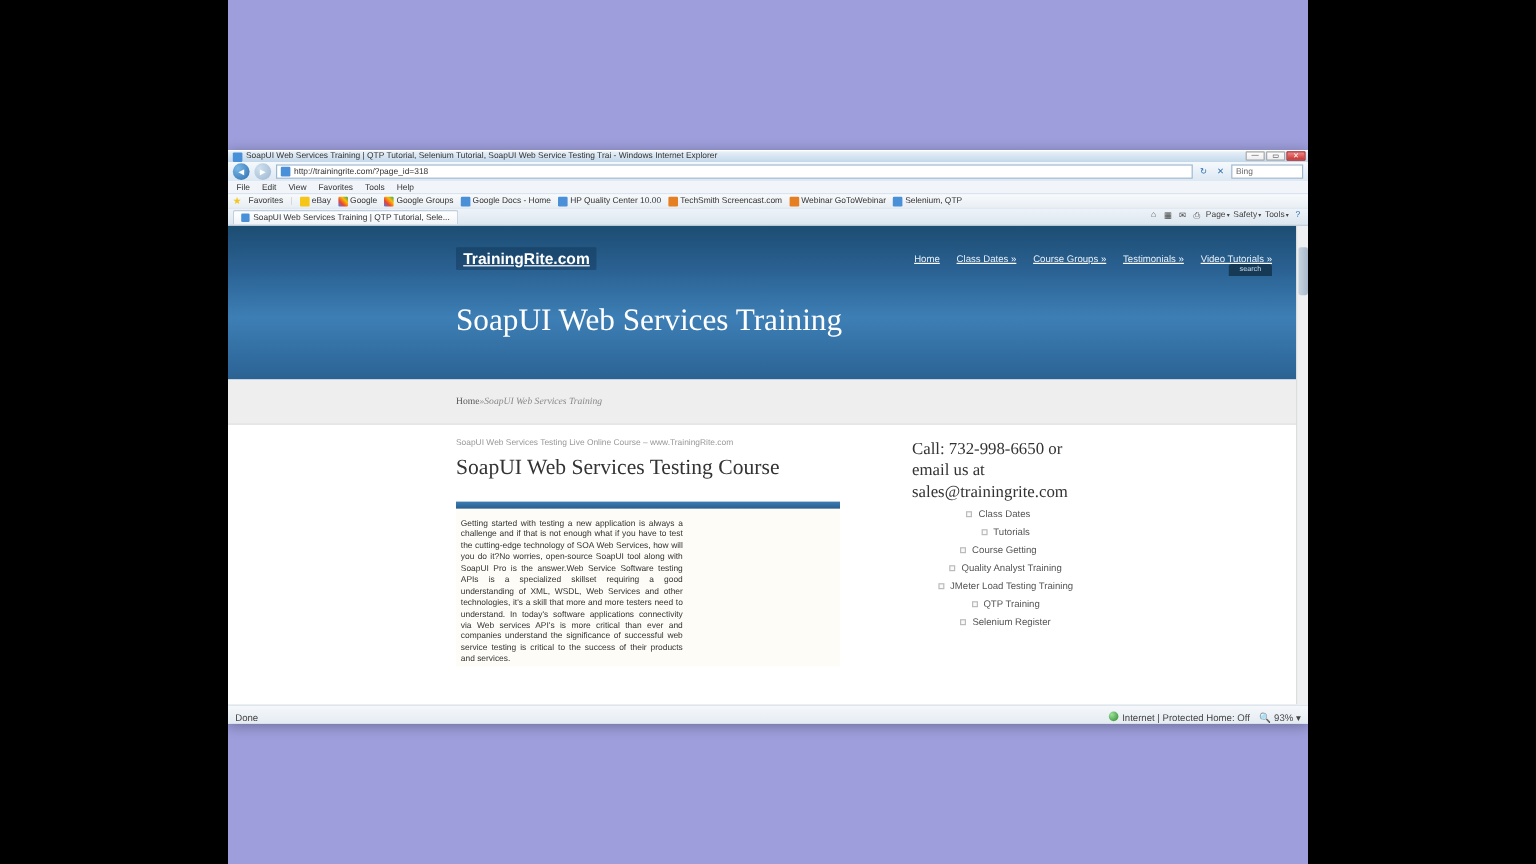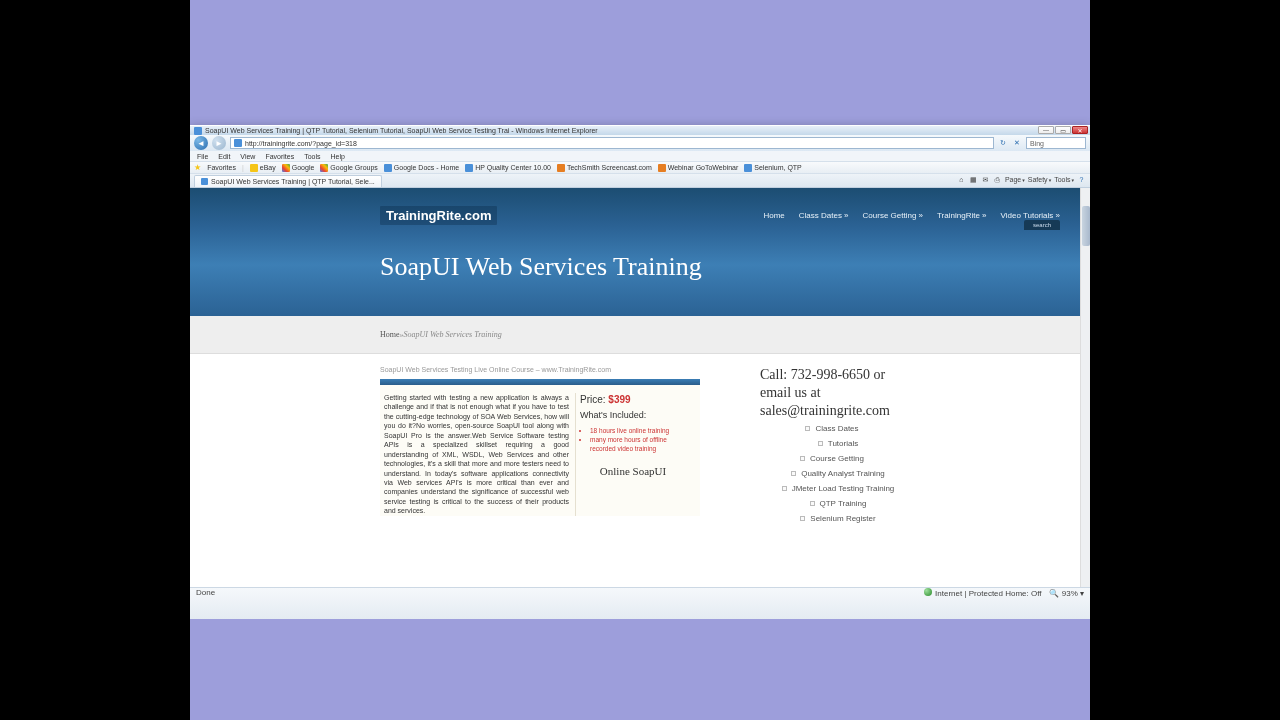--- a/index.html
+++ b/index.html
@@ -44,21 +44,21 @@
 .tabbar .tools .ticon { width: 9px; height: 9px; display:flex; align-items:center; justify-content:center; }
 .tabbar .tools .dd::after { content: "▾"; font-size: 5px; margin-left: 1px; }
 
 
 .viewport { height: 399px; overflow: hidden; position: relative; background: #f2f2f2; }
 .scrollbar { position: absolute; right: 0; top: 0; width: 10px; height: 100%; background: #eef0f2; border-left: 1px solid #ddd; }
 .scrollbar .thumb { position: absolute; left: 1px; top: 18px; width: 8px; height: 40px; background: linear-gradient(to right,#c8d4e0,#a8b8cc); border-radius: 2px; }
 
 
 .siteheader { height: 128px; background: linear-gradient(to bottom, #1c4d72 0%, #2b6294 30%, #3d7fb5 60%, #2b6294 100%); position: relative; color: #fff; }
-.sitenav { position: absolute; top: 18px; left: 190px; width: 680px; display: flex; align-items: center; font-size: 9px; }
+.sitenav { position: absolute; top: 18px; left: 190px; width: 680px; display: flex; align-items: center; font-size: 9px; text-decoration: underline; }
 .logo { font-weight: bold; font-size: 13px; font-family: Arial; padding: 2px 6px; background: rgba(10,40,70,.35); border-radius: 1px; }
 .navlinks { margin-left: auto; display: flex; gap: 14px; font-size: 8px; }
 .navlinks a { color: #e6f0f8; }
 .searchtab { position: absolute; right: 30px; top: 32px; width: 36px; height: 10px; background: #163a56; border-radius: 2px 2px 0 0; display: flex; align-items: center; justify-content: center; font-size: 6px; color: #cde; }
 .pagetitle { position: absolute; left: 190px; top: 64px; font-family: Georgia, serif; font-size: 26px; font-weight: normal; color: #fff; }
 
 
 .breadcrumb-wrap { height: 38px; background: #eee; border-bottom: 1px solid #ddd; display: flex; align-items: center; padding-left: 190px; font-size: 8px; color: #888; font-style: italic; font-family: Georgia, serif; }
 .breadcrumb-wrap .bc-home { font-style: normal; color: #555; }
 
@@ -80,21 +80,21 @@
 .pricecol .onlinesub { text-align: center; font-family: Georgia, serif; font-size: 11px; color: #333; margin-top: 10px; }
 
 .rightcol { position: absolute; left: 570px; top: 12px; width: 140px; font-size: 8px; color: #333; }
 .rightcol .contact { font-family: Liberation Serif, serif; font-size: 14px; line-height: 1.3; margin-bottom: 0; }
 .rightcol .sidemenu { font-size: 8px; }
 .rightcol .sidemenu .mi { display: flex; align-items: center; padding: 3px 0 3px 4px; color: #555; justify-content: center; }
 .rightcol .sidemenu .mi .bullet { width: 5px; height: 5px; border: 1px solid #bbb; margin-right: 5px; background: #fafafa; }
 .rightcol .sidemenu .sub { padding-left: 16px; }
 
 
-.statusbar { height: 32px; background: linear-gradient(#f5f8fb,#e4ebf2); border-top: 1px solid #ccd8e4; display: flex; align-items: flex-start; padding: 0 6px; font-size: 8px; color: #444; }
+.statusbar { height: 16px; background: linear-gradient(#f5f8fb,#e4ebf2); border-top: 1px solid #ccd8e4; display: flex; align-items: flex-end; padding: 0 6px; font-size: 8px; color: #444; }
 .statusbar .sright { margin-left: auto; display: flex; align-items: center; gap: 8px; }
 .statusbar .globe { width: 8px; height: 8px; border-radius: 50%; background: radial-gradient(circle at 30% 30%,#9de09d,#2a8a2a); display:inline-block; margin-right:3px; }
 </style>
 </head>
 <body>
 
 <div class="letterbox">
   <div class="browser">
 
     <div class="titlebar">
@@ -186,55 +186,45 @@
     </div>
 
     <div class="viewport">
 
       <div class="siteheader">
         <div class="sitenav">
           <div class="logo">TrainingRite.com</div>
           <div class="navlinks">
             <a>Home</a>
             <a>Class Dates »</a>
-            <a>Course Getting »</a>
-            <a>TrainingRite »</a>
+            <a>Course Groups »</a>
+            <a>Testimonials »</a>
             <a>Video Tutorials »</a>
           </div>
         </div>
         <div class="searchtab">
             <span>search</span>
           </div>
         <div class="pagetitle">SoapUI Web Services Training</div>
       </div>
 
       <div class="breadcrumb-wrap">
         <span class="bc-home">Home</span>
         <span> » </span>
         <span>SoapUI Web Services Training</span>
       </div>
 
       <div class="maincontent">
         <div class="leftcol">
           <div class="pretitle">SoapUI Web Services Testing Live Online Course – www.TrainingRite.com</div>
+          <h1 class="articletitle">SoapUI Web Services Testing Course</h1>
           <div class="coursebox">
             <div class="bluebar"></div>
             <div class="body">
               <div class="desc">Getting started with testing a new application is always a challenge and if that is not enough what if you have to test the cutting-edge technology of SOA Web Services, how will you do it?No worries, open-source SoapUI tool along with SoapUI Pro is the answer.Web Service Software testing APIs is a specialized skillset requiring a good understanding of XML, WSDL, Web Services and other technologies, it's a skill that more and more testers need to understand. In today's software applications connectivity via Web services API's is more critical than ever and companies understand the significance of successful web service testing is critical to the success of their products and services.</div>
-              <div class="pricecol">
-                <div>
-                  <span class="price-label">Price: </span><span class="price-val">$399</span>
-                </div>
-                <div class="incl">What's Included:</div>
-                <ul>
-                  <li><span>18 hours live online training</span></li>
-                  <li><span>many more hours of offline recorded video training</span></li>
-                </ul>
-                <div class="onlinesub">Online SoapUI</div>
-              </div>
             </div>
           </div>
         </div>
 
         <div class="rightcol">
           <div class="contact">Call: 732-998-6650 or email us at sales@trainingrite.com</div>
           <div class="sidemenu">
             <div class="mi">
                 <div class="bullet"></div>
                 <span>Class Dates</span>

